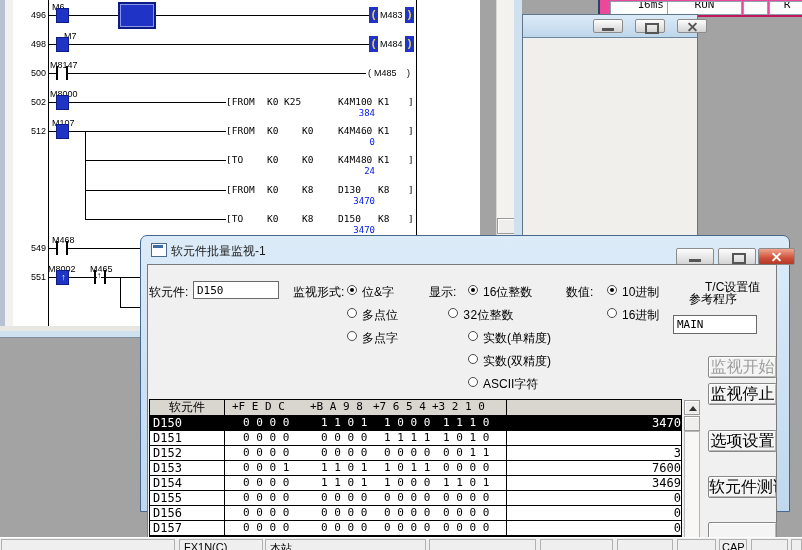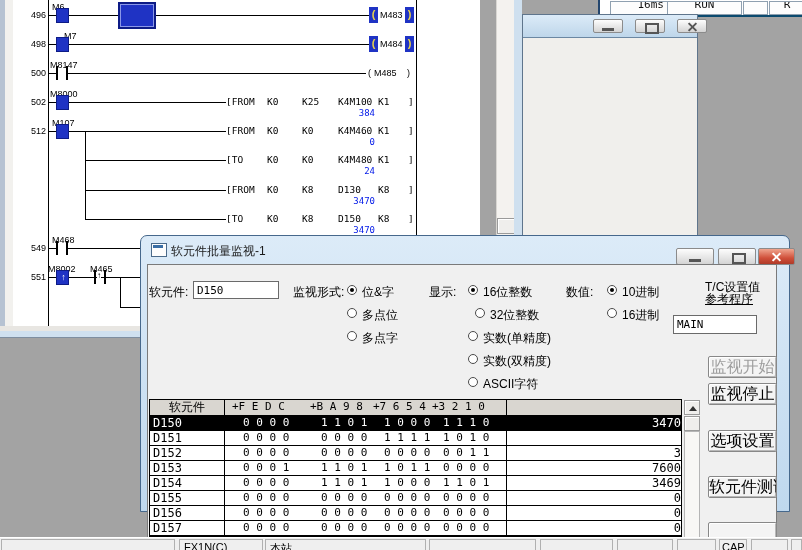--- a/index.html
+++ b/index.html
@@ -30,21 +30,21 @@
   .cbar{width:2px;height:14px;background:#000;}
   .selbox{left:118px;top:2px;width:38px;height:27px;background:#1f33c4;border:2px solid #0d1b86;box-shadow:inset 0 0 0 1px #8a97e8;box-sizing:border-box;}
   .coilbox{width:9px;height:16px;background:#1f33c4;color:#e8d44c;font-size:11px;line-height:15px;text-align:center;font-weight:bold;}
   .coil-lbl{font-size:9px;color:#000;background:#fff;}
   .instr span{position:absolute;font-size:9.5px;font-family:"DejaVu Sans Mono",monospace;white-space:pre;background:#fff;}
   .ival{font-size:9px;color:#0018e8;text-align:right;width:64px;font-family:"DejaVu Sans Mono",monospace;}
   .edge-arrow{font-size:9px;color:#fff;line-height:13px;width:13px;text-align:center;}
   .edge-arrow2{font-size:8px;color:#000;}
 
   
-  #runbar{left:598px;top:0;width:204px;height:17px;background:#ffffff;border-left:2px solid #24466e;border-bottom:2px solid #0c4a6e;box-sizing:border-box;}
+  #runbar{left:598px;top:0;width:204px;height:17px;background:#ec4899;border-left:2px solid #24466e;border-bottom:2px solid #be185d;box-sizing:border-box;}
   .runcell{top:1px;height:12px;background:#fdfdfd;border:1px solid #8fa0b0;overflow:hidden;font-size:11px;color:#111;}
   .runcell span{display:block;transform:translateY(-4px);}
 
   
   #whitewin{left:522px;top:14px;width:176px;height:523px;border:1px solid #5f758c;background:#f0efec;box-sizing:border-box;}
   .ww-title{left:0;top:0;width:174px;height:22px;background:linear-gradient(#dcebf8,#bed6ea);border-bottom:1px solid #6b87a2;}
   .capbtn{width:30px;height:14px;background:linear-gradient(#fdfdfd,#d4d4d4);border:1px solid #8b8b8b;border-radius:2px;box-sizing:border-box;}
   .capbtn .bar{position:absolute;left:8px;top:8px;width:12px;height:3px;background:#555;}
   .capbtn .sq{position:absolute;left:9px;top:3px;width:10px;height:7px;border:2px solid #555;}
   .xg1,.xg2{position:absolute;left:9px;top:6px;width:11px;height:2px;background:#555;}
@@ -148,21 +148,21 @@
     <div class="abs coil-lbl" style="left:368px;top:68px;">(</div>
     <div class="abs coil-lbl" style="left:374px;top:68px;">M485</div>
     <div class="abs coil-lbl" style="left:407px;top:68px;">)</div>
 
     <div class="abs hline" style="left:48px;top:102px;width:178px;"></div>
     <div class="abs lbl" style="left:50px;top:89px;">M8000</div>
     <div class="abs contact-on" style="left:56px;top:95px;"></div>
     <div class="abs instr" style="left:226px;top:96px;width:190px;height:12px;">
       <span style="left:0;">[FROM</span>
       <span style="left:41px;">K0</span>
-      <span style="left:76px;">K25</span>
+      <span style="left:58px;">K25</span>
       <span style="left:112px;">K4M100</span>
       <span style="left:152px;">K1</span>
       <span style="left:182px;">]</span>
     </div>
     <div class="abs ival" style="left:311px;top:108px;">384</div>
 
     <div class="abs hline" style="left:48px;top:131px;width:178px;"></div>
     <div class="abs lbl" style="left:52px;top:118px;">M107</div>
     <div class="abs contact-on" style="left:56px;top:124px;"></div>
     <div class="abs vline" style="left:85px;top:131px;height:88px;"></div>
@@ -295,21 +295,21 @@
         <span class="circ"></span>
         <span class="rlbl">多点字</span>
       </div>
 
     <div class="abs flabel" style="left:288px;top:48px;">显示:</div>
     <div class="abs radio sel" style="left:327px;top:48px;width:110px;height:14px;">
         <span class="circ"></span>
         <span class="dot"></span>
         <span class="rlbl">16位整数</span>
       </div>
-    <div class="abs radio" style="left:334px;top:71px;width:110px;height:14px;">
+    <div class="abs radio" style="left:307px;top:71px;width:110px;height:14px;font-family:Liberation Mono, monospace;">
         <span class="circ"></span>
         <span class="rlbl">32位整数</span>
       </div>
     <div class="abs radio" style="left:327px;top:94px;width:110px;height:14px;">
         <span class="circ"></span>
         <span class="rlbl">实数(单精度)</span>
       </div>
     <div class="abs radio" style="left:327px;top:117px;width:110px;height:14px;">
         <span class="circ"></span>
         <span class="rlbl">实数(双精度)</span>
@@ -324,21 +324,21 @@
         <span class="circ"></span>
         <span class="dot"></span>
         <span class="rlbl">10进制</span>
       </div>
     <div class="abs radio" style="left:466px;top:71px;width:80px;height:14px;">
         <span class="circ"></span>
         <span class="rlbl">16进制</span>
       </div>
 
     <div class="abs flabel" style="left:564px;top:43px;white-space:nowrap;">T/C设置值</div>
-    <div class="abs flabel" style="left:564px;top:55px;white-space:nowrap;text-decoration:underline;">参考程序</div>
+    <div class="abs flabel" style="left:548px;top:55px;white-space:nowrap;">参考程序</div>
     <div class="abs tinput" style="left:532px;top:79px;width:84px;height:19px;">MAIN</div>
     <div class="abs dbtn dis" style="left:567px;top:120px;">监视开始</div>
     <div class="abs dbtn" style="left:567px;top:147px;">监视停止</div>
     <div class="abs dbtn" style="left:567px;top:194px;">选项设置</div>
     <div class="abs dbtn" style="left:567px;top:240px;">软元件测试</div>
     <div class="abs dbtn" style="left:567px;top:286px;height:20px;"></div>
 
     <div id="mtable" class="abs">
       <div class="throw thead">
         <div class="c-dev hdevtxt">软元件</div>

